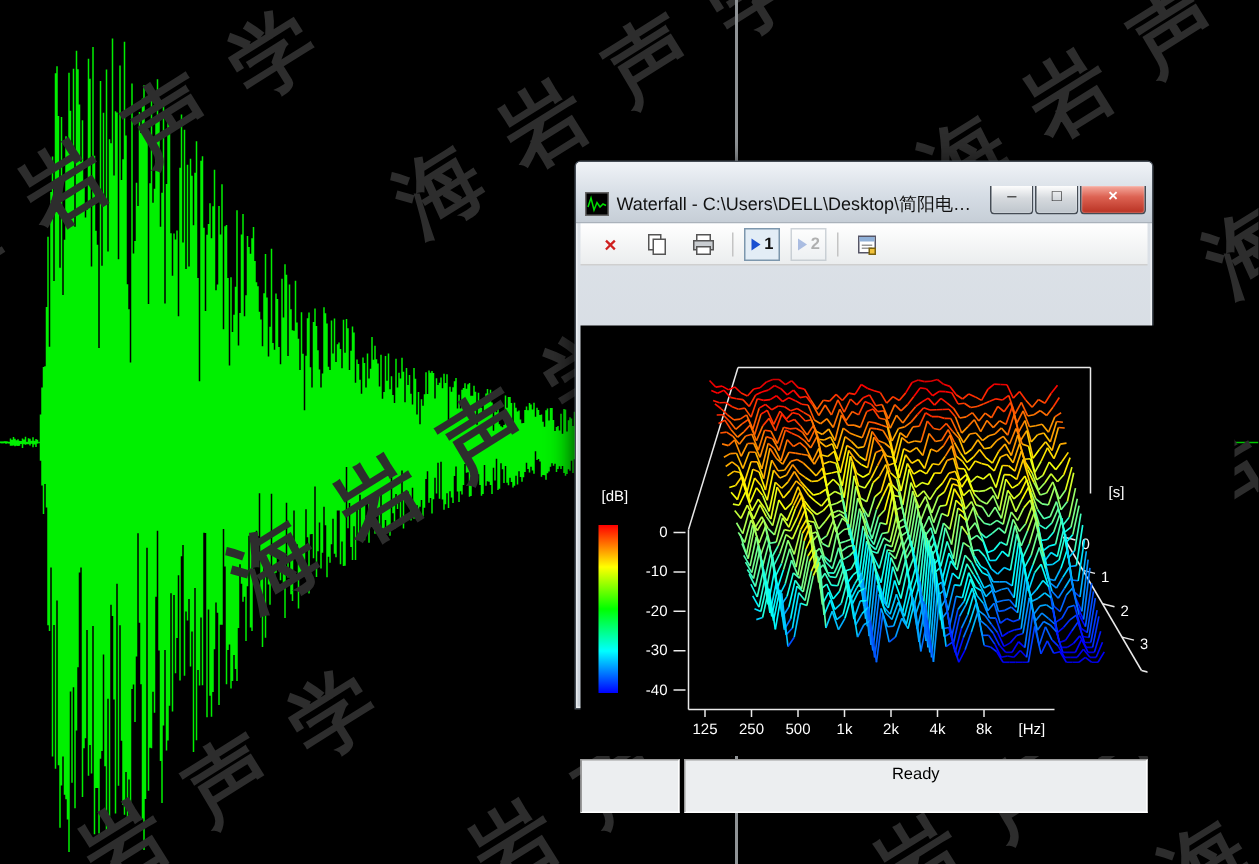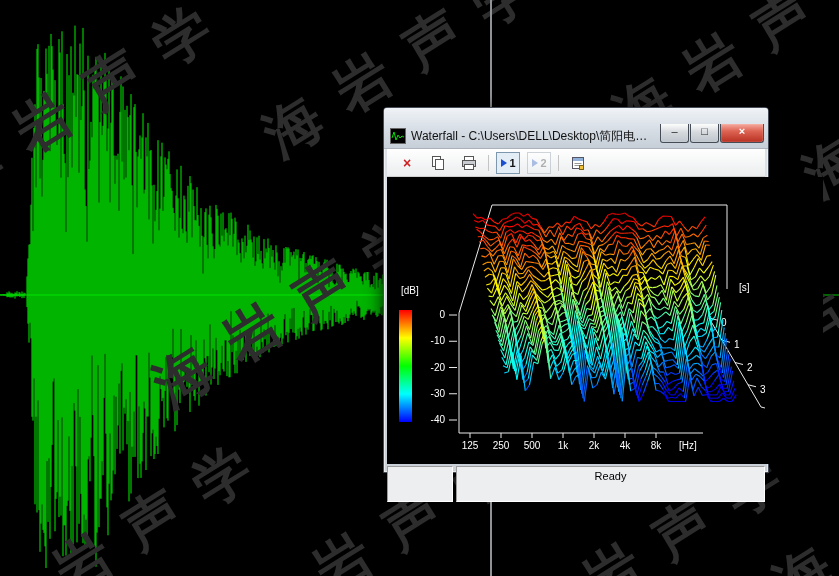--- a/index.html
+++ b/index.html
@@ -53,21 +53,21 @@
     min-width:20px;height:20px;display:flex;align-items:center;justify-content:center;
     gap:1px;border:1px solid transparent;background:transparent;padding:0 1px;
   }
   .tbtn.boxed{border:1px solid #aab4bd;background:linear-gradient(#fff,#eef2f5);}
   .tbtn.active{border:1px solid #7d97ad;background:#e3edf6;}
   .tbtn.disabled{opacity:.55;}
   .tsep{width:1px;height:16px;background:#c4c4c4;}
   .xglyph{color:#cf1f1f;font-weight:bold;font-size:14px;line-height:14px;}
   .numlab{font-size:11px;font-weight:bold;color:#111;}
   .tbtn.disabled .numlab{color:#777;}
-  .plot-area{width:436px;height:287px;background:#000;}
+  .plot-area{width:436px;height:287px;background:#000;margin-top:40px;}
   .statusbar{display:flex;gap:3px;height:36px;margin-top:2px;}
   .spanel{
     border:1px solid;border-color:#9b9b9b #ffffff #ffffff #9b9b9b;
     background:#eceef0;font-size:11px;line-height:18px;color:#000;text-align:center;
   }
   .spanel.left{width:64px;}
   .spanel.main{flex:1;}
 </style>
 </head>
 <body>

